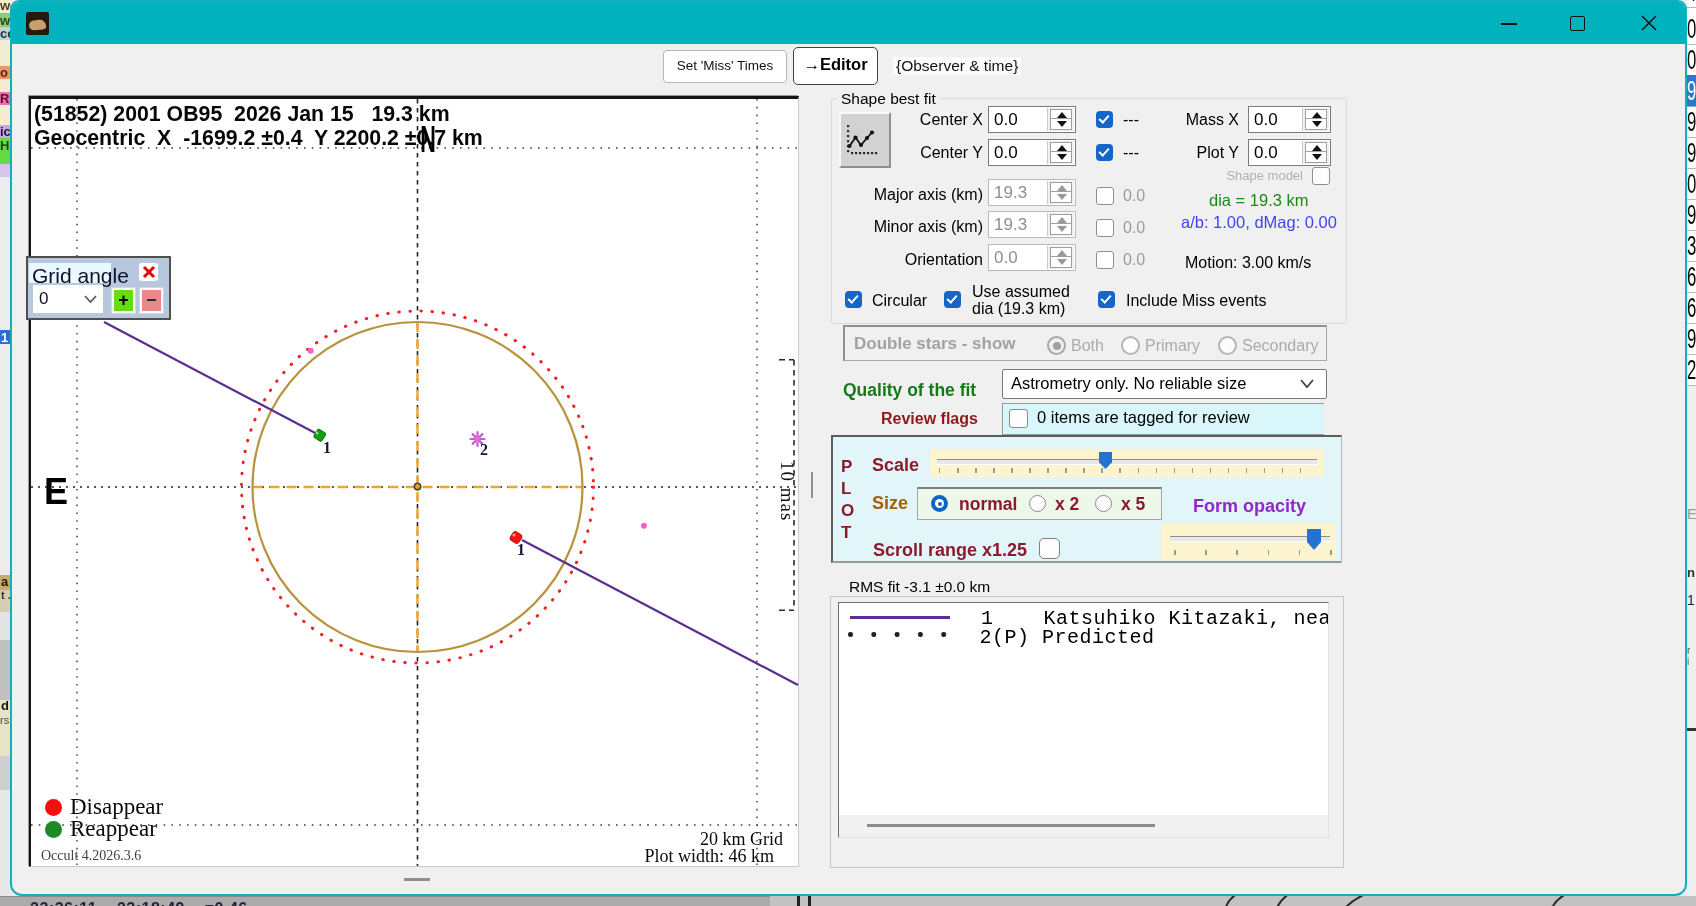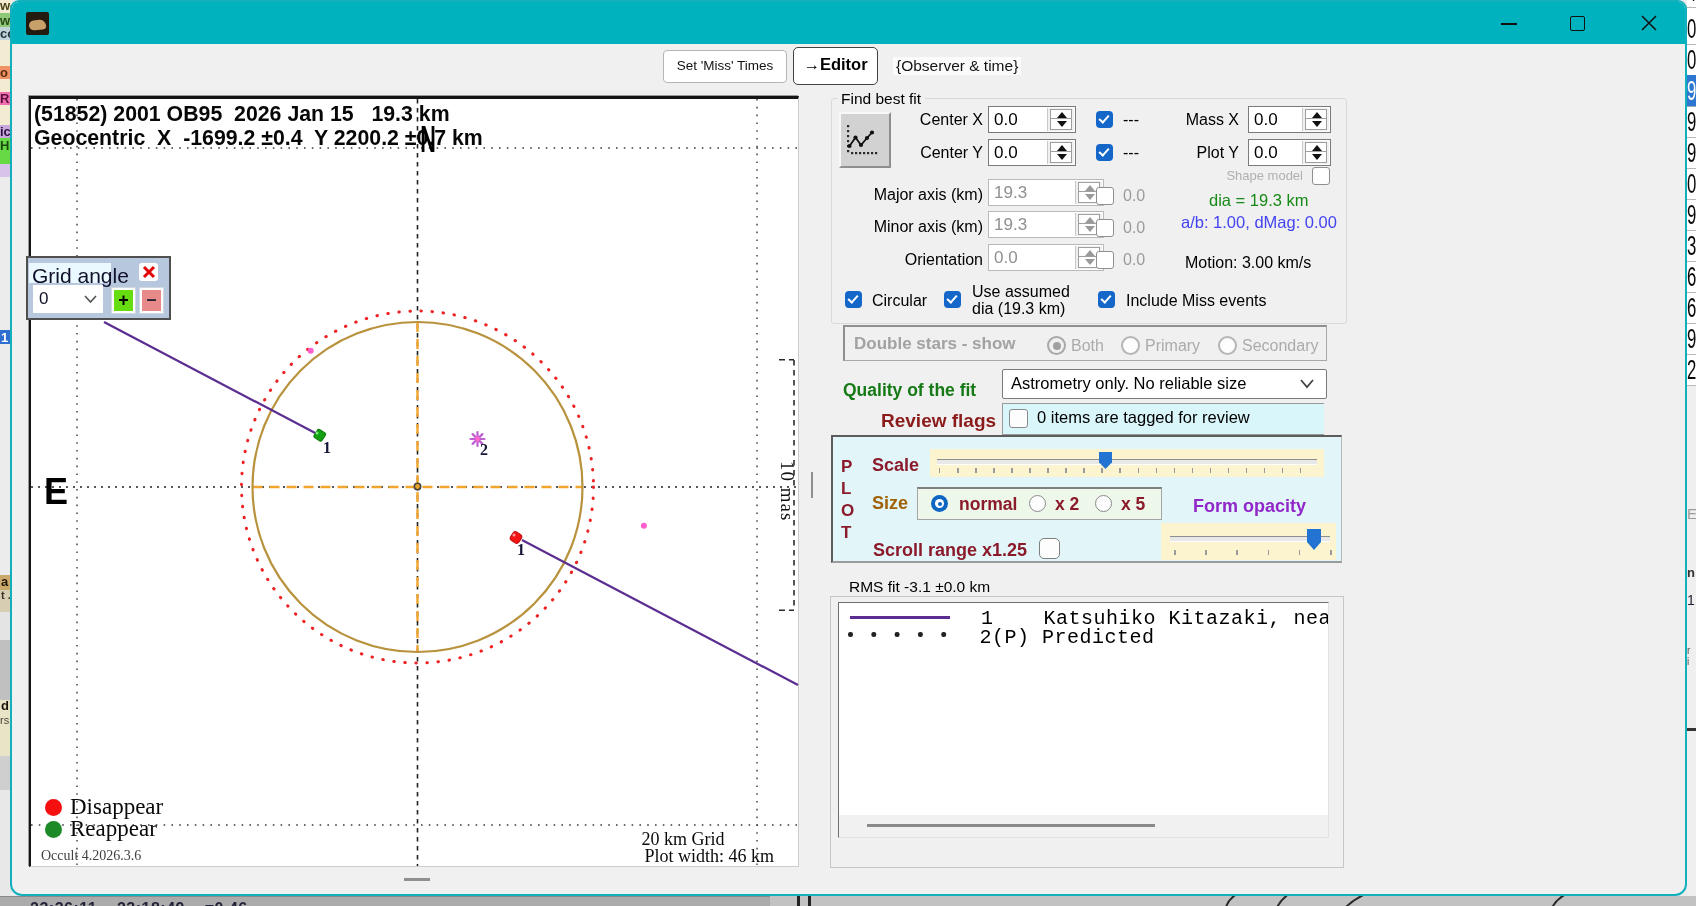--- a/index.html
+++ b/index.html
@@ -11,21 +11,21 @@
   .cbc:after{content:"";position:absolute;left:5px;top:2px;width:4px;height:8px;border-right:2px solid #fff;border-bottom:2px solid #fff;transform:rotate(42deg);}
   .cbe{position:absolute;width:16px;height:16px;background:#fff;border:1px solid #8f8f8f;border-radius:3px;}
   .spin{position:absolute;background:#fff;border:1px solid #7a7a7a;}
   .spin .val{position:absolute;left:5px;top:3px;font-size:17px;color:#000;}
   .spin .btns{position:absolute;right:1px;top:1px;bottom:1px;width:26px;background:#f0f0f0;border-left:1px solid #c8c8c8;}
   .spin .up{position:absolute;left:2px;right:2px;top:1px;height:10px;background:#fff;border:1px solid #9f9f9f;}
   .spin .dn{position:absolute;left:2px;right:2px;bottom:1px;height:10px;background:#fff;border:1px solid #9f9f9f;}
   .tri-u{position:absolute;left:6px;top:2px;width:0;height:0;border-left:5px solid transparent;border-right:5px solid transparent;border-bottom:6px solid #111;}
   .tri-d{position:absolute;left:6px;top:2px;width:0;height:0;border-left:5px solid transparent;border-right:5px solid transparent;border-top:6px solid #111;}
   .dis .val{color:#8f8f8f;}
-  .dis{border-color:#b9b9b9 !important;padding-left:28px;}
+  .dis{border-color:#b9b9b9 !important;}
   .dis .tri-u{border-bottom-color:#999;}
   .dis .tri-d{border-top-color:#999;}
   .lab{position:absolute;font-size:16px;color:#000;white-space:nowrap;}
   .rlab{position:absolute;font-size:16px;color:#000;white-space:nowrap;text-align:right;}
 </style>
 </head>
 <body>
 <div id="screen">
 
   <div id="leftstrip" class="abs" style="left:0;top:0;width:11px;height:906px;background:#ececec;overflow:hidden;font-weight:bold;color:#333;font-size:13px;">
@@ -211,30 +211,30 @@
         </svg>
         <div class="abs" style="left:3px;top:3px;font-size:21.3px;font-weight:bold;color:#070707;letter-spacing:0px;white-space:pre;">(51852) 2001 OB95  2026 Jan 15   19.3 km</div>
         <div class="abs" style="left:3px;top:27px;font-size:21.3px;font-weight:bold;color:#070707;letter-spacing:0px;white-space:pre;">Geocentric  X  -1699.2 ±0.4  Y 2200.2 ±0.7 km</div>
         <div class="abs" style="left:384px;top:20px;font-size:36px;font-weight:bold;color:#000;transform:scaleX(0.6);transform-origin:50% 0;">N</div>
         <div class="abs" style="left:13px;top:372px;font-size:36px;font-weight:bold;color:#000;">E</div>
         <div class="abs" style="left:14px;top:700px;width:17px;height:17px;border-radius:50%;background:#f50f0f;"></div>
         <div class="abs" style="left:39px;top:695px;font-family:'Liberation Serif',serif;font-size:23px;color:#0a0a0a;">Disappear</div>
         <div class="abs" style="left:14px;top:722px;width:17px;height:17px;border-radius:50%;background:#1d8a28;"></div>
         <div class="abs" style="left:39px;top:717px;font-family:'Liberation Serif',serif;font-size:23px;color:#0a0a0a;">Reappear</div>
         <div class="abs" style="left:10px;top:749px;font-family:'Liberation Serif',serif;font-size:14px;color:#404040;">Occult 4.2026.3.6</div>
-        <div class="abs" style="left:552px;top:730px;width:200px;text-align:center;font-family:'Liberation Serif',serif;font-size:18px;color:#0a0a0a;">20 km Grid</div>
+        <div class="abs" style="left:552px;top:730px;width:200px;text-align:right;font-family:'Liberation Serif',serif;font-size:18px;color:#0a0a0a;">20 km Grid</div>
         <div class="abs" style="left:543px;top:747px;width:200px;text-align:right;font-family:'Liberation Serif',serif;font-size:18px;color:#0a0a0a;">Plot width: 46 km</div>
       </div>
     </div>
 
     <div class="abs" style="left:799px;top:470px;width:2px;height:26px;background:#8f8f8f;"></div>
     <div class="abs" style="left:392px;top:876px;width:26px;height:2.5px;background:#8f8f8f;"></div>
 
     <div class="abs" style="left:819px;top:96px;width:514px;height:224px;border:1px solid #d9d9d9;border-radius:3px;"></div>
-    <div class="abs" style="left:825px;top:88px;background:#f0f0f0;padding:0 4px;font-size:15.5px;color:#000;">Find best fit</div>
+    <div class="abs" style="left:825px;top:88px;background:#f0f0f0;padding:0 4px;font-size:15.5px;color:#000;">Shape best fit</div>
     <div class="abs" style="left:827px;top:110px;width:48px;height:52px;background:#d2d2d2;border-top:2px solid #f8f8f8;border-left:2px solid #f8f8f8;border-right:2px solid #8f8f8f;border-bottom:2px solid #8f8f8f;">
       <svg width="46" height="50">
           <g fill="#2a2a2a">
             <rect x="6" y="11" width="2.2" height="2.2"></rect>
             <rect x="6" y="16" width="2.2" height="2.2"></rect>
             <rect x="6" y="21" width="2.2" height="2.2"></rect>
             <rect x="6" y="26" width="2.2" height="2.2"></rect>
             <rect x="6" y="31" width="2.2" height="2.2"></rect>
             <rect x="6" y="36" width="2.2" height="2.2"></rect>
             <rect x="10" y="38" width="2.2" height="2.2"></rect>
@@ -371,21 +371,21 @@
     <div class="abs" style="left:1206px;top:334px;width:15px;height:15px;border-radius:50%;border:2px solid #b5b5b5;background:#fdfdfd;"></div>
     <div class="abs" style="left:1230px;top:335px;font-size:16px;color:#ababab;">Secondary</div>
 
     <div class="abs" style="left:831px;top:378px;font-size:17.5px;font-weight:bold;color:#157a15;">Quality of the fit</div>
     <div class="abs" style="left:990px;top:367px;width:323px;height:28px;background:#fff;border:1px solid #7a7a7a;border-radius:2px;">
       <div class="abs" style="left:8px;top:4px;font-size:16.5px;color:#000;">Astrometry only. No reliable size</div>
       <svg class="abs" style="right:12px;top:9px;" width="14" height="10">
           <path d="M1 1 L7 8 L13 1" stroke="#444" stroke-width="1.8" fill="none"></path>
         </svg>
     </div>
-    <div class="abs" style="left:869px;top:408px;font-size:19px;font-weight:bold;color:#8b1b1b;">Review flags</div>
+    <div class="abs" style="left:869px;top:408px;font-size:16px;font-weight:bold;color:#8b1b1b;">Review flags</div>
     <div class="abs" style="left:990px;top:401px;width:321px;height:30px;background:#d9f6fa;border:1px solid #9a9a9a;border-right:none;">
       <div class="abs" style="left:6px;top:5px;width:17px;height:17px;background:#fdfdfd;border:1.4px solid #8a8a8a;border-radius:3px;"></div>
       <div class="abs" style="left:34px;top:4px;font-size:16.5px;color:#000;">0 items are tagged for review</div>
     </div>
 
     <div class="abs" style="left:819px;top:433px;width:508px;height:124px;background:#e2f6fa;border-top:2.5px solid #5c5c5c;border-left:2.5px solid #5c5c5c;border-right:1px solid #b9b9b9;border-bottom:2px solid #9a9a9a;"></div>
     <div class="abs" style="left:829px;top:454px;width:20px;font-size:17px;font-weight:bold;color:#8b1b2b;line-height:22px;">P<br>L<br>O<br>T</div>
     <div class="abs" style="left:860px;top:453px;font-size:18px;font-weight:bold;color:#8b1b2b;">Scale</div>
     <div class="abs" style="left:918px;top:447px;width:394px;height:28px;background:#fbf4cf;">
       <div class="abs" style="left:7px;top:10px;width:380px;height:4px;background:#e8e8e8;border-top:1.6px solid #8f8f8f;border-bottom:1px solid #fff;"></div>

